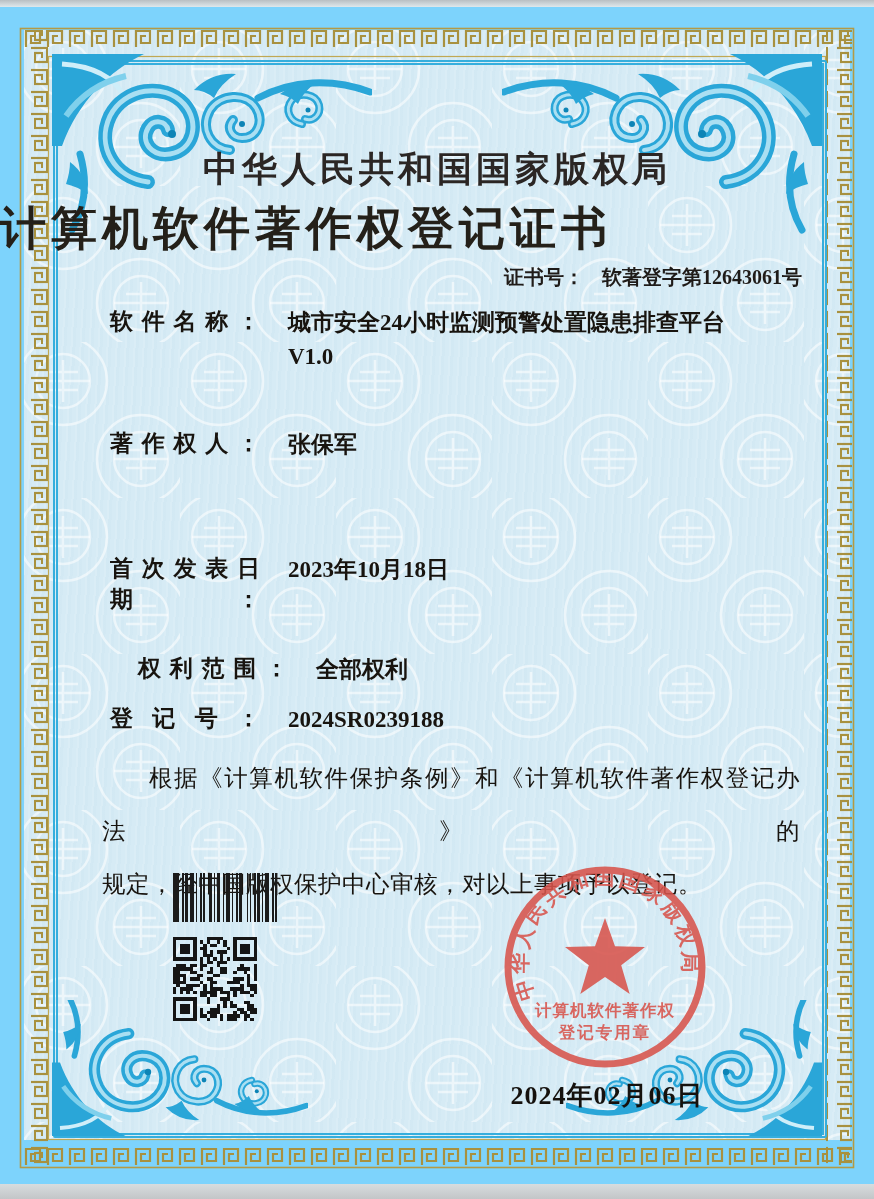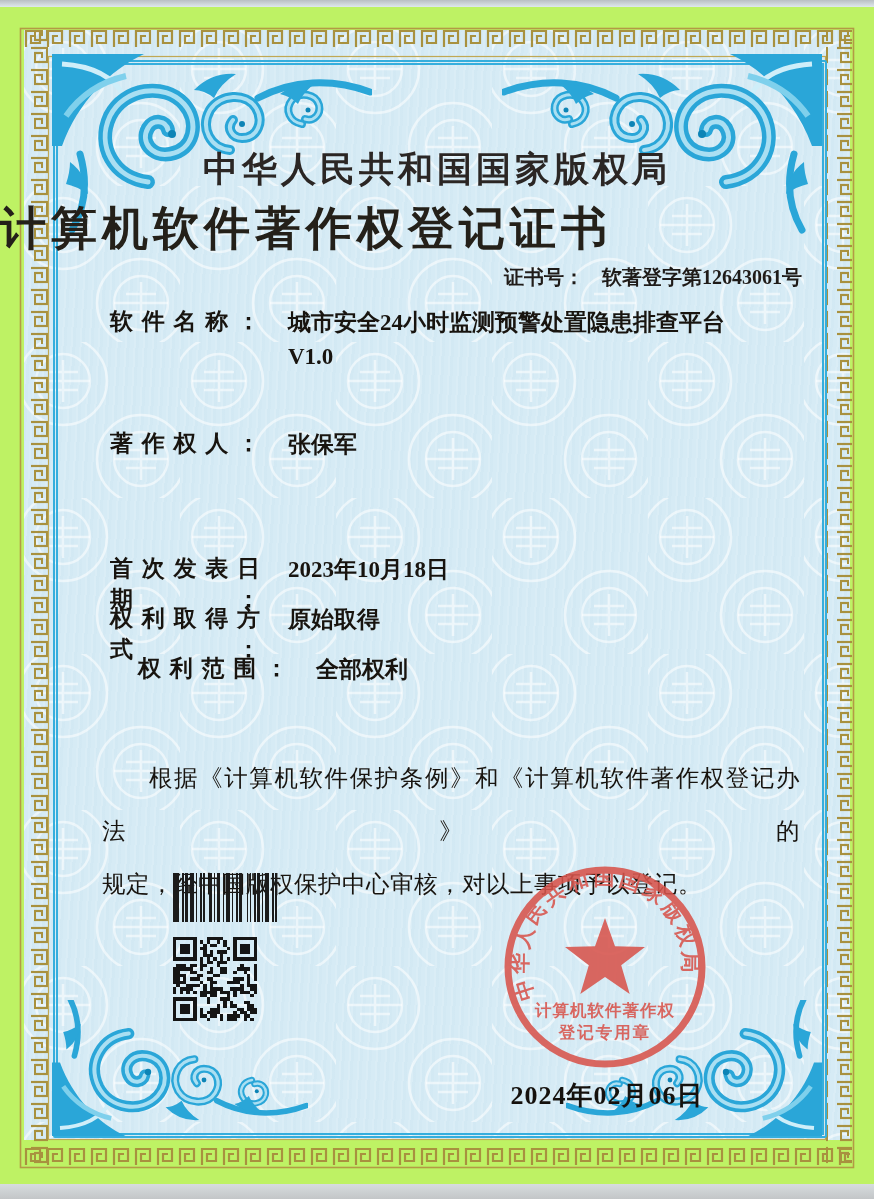--- a/index.html
+++ b/index.html
@@ -1,18 +1,18 @@
 <!DOCTYPE html>
 <html><head>
 <meta charset="utf-8">
 <style>
   html,body{margin:0;padding:0;background:#9aa0a4;}
   .page{
     position:relative;width:874px;height:1199px;margin:0 auto;
-    background:#bef264;overflow:hidden;
+    background:#7dd3fc;overflow:hidden;
     font-family:"Liberation Serif","DejaVu Serif",serif;
     color:#262220;
   }
   .photo-edge-top{position:absolute;left:0;top:0;width:100%;height:7px;
     background:linear-gradient(#b9bfc3,#dfe8ec);z-index:9;}
   .photo-edge-bottom{position:absolute;left:0;top:1184px;width:100%;height:15px;
     background:linear-gradient(#d7dcde,#c3c6c8);z-index:9;}
 
   .inner-bg{position:absolute;left:24px;top:30px;width:826px;height:1110px;
     background:#d6ebf5;z-index:0;}
@@ -153,25 +153,25 @@
 
     <div class="frow r0">
       <span class="flabel">软件名称：</span><span class="fval"><span>城市安全24小时监测预警处置隐患排查平台</span><br><span>V1.0</span></span>
     </div>
     <div class="frow r1">
       <span class="flabel">著作权人：</span><span class="fval">张保军</span>
     </div>
     <div class="frow r3">
       <span class="flabel">首次发表日期：</span><span class="fval">2023年10月18日</span>
     </div>
-    <div class="frow r4">
-      <span class="flabel">权利取得方式：</span><span class="fval">原始取得</span>
-    </div>
     <div class="frow r5">
       <span class="flabel">权利范围：</span><span class="fval">全部权利</span>
+    </div>
+    <div class="frow r6">
+      <span class="flabel">登记号：</span><span class="fval">2024SR0239188</span>
     </div>
 
     <div class="statement">
       <div class="l1">根据《计算机软件保护条例》和《计算机软件著作权登记办法》的</div>
       <div class="l2">规定，经中国版权保护中心审核，对以上事项予以登记。</div>
     </div>
 
     <div class="barcode" id="barcode">
         <div class="b dark" style="width: 6px;"></div>
         <div class="b" style="width: 3px;"></div>

